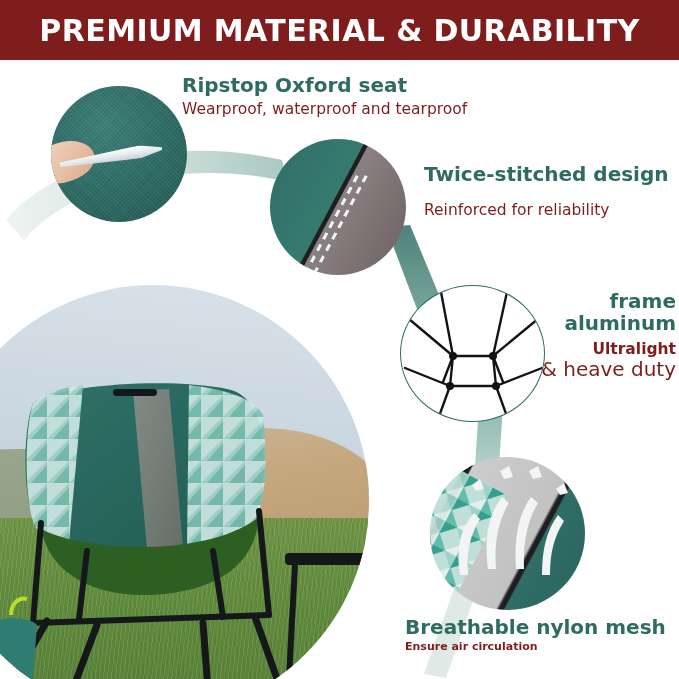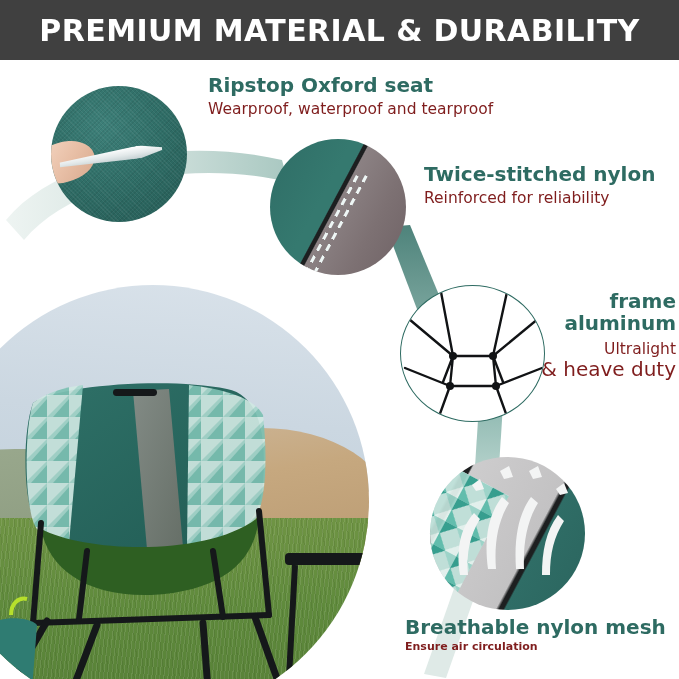--- a/index.html
+++ b/index.html
@@ -8,21 +8,21 @@
   body {
     position:relative;
     background:#ffffff;
     font-family:"Liberation Sans", sans-serif;
     overflow:hidden;
   }
 
   
   .banner{
     position:absolute; left:0; top:0; width:679px; height:60px;
-    background:#404040;
+    background:#7f1d1d;
     display:flex; align-items:center; justify-content:center;
   }
   .banner-title{
     color:#ffffff;
     font-size:30px;
     font-weight:bold;
     letter-spacing:0.4px;
     white-space:nowrap;
     font-family:"DejaVu Sans", sans-serif;
   }
@@ -175,34 +175,34 @@
 
 <svg class="ribbon" style="left:420px; top:560px;" width="80" height="120" viewBox="0 0 80 120">
   <path d="M44,0 L66,4 L26,118 L4,114 Z" fill="#dfeae7"></path>
 </svg>
 
 <div class="circ" id="circle-ripstop">
   <div class="finger"></div>
   <div class="tool"></div>
 </div>
 
-<div class="callout-text" style="left:182px; top:74px; width:330px;margin-left:26px;">
+<div class="callout-text" style="left:182px; top:74px; width:330px;">
   <div class="c-head" style="font-size:20px;">Ripstop Oxford seat</div>
   <div class="c-sub" style="font-size:15.5px; margin-top:4px;">Wearproof, waterproof and tearproof</div>
 </div>
 
 <div class="circ" id="circle-stitch">
 
   <div class="stitch-line s3"></div>
   <div class="stitch-line s4"></div>
 </div>
 
 <div class="callout-text" style="left:424px; top:163px; width:256px;">
-  <div class="c-head" style="font-size:20px;">Twice-stitched nylon</div>
-  <div class="c-sub" style="font-size:15.5px; margin-top:4px;">Reinforced for reliability</div>
+  <div class="c-head" style="font-size:20px;">Twice-stitched design</div>
+  <div class="c-sub" style="font-size:15.5px; margin-top:16px;">Reinforced for reliability</div>
 </div>
 
 <div class="circ" id="circle-frame">
   <svg class="frame-svg" width="145" height="137" viewBox="0 0 145 137">
     <g stroke="#111315" stroke-width="2.4" fill="none" stroke-linecap="round">
       <path d="M40,6 L52,70"></path>
       <path d="M106,6 L92,70"></path>
       <path d="M2,28 L52,70"></path>
       <path d="M143,28 L92,70"></path>
       <path d="M52,70 L92,70"></path>
@@ -221,21 +221,21 @@
         <circle cx="92" cy="70" r="4"></circle>
       <circle cx="49" cy="100" r="4"></circle>
         <circle cx="95" cy="100" r="4"></circle>
     </g>
   </svg>
 </div>
 
 <div class="callout-text" style="left:516px; top:290px; width:160px; text-align:right;">
   <div class="c-head" style="font-size:20px;">frame</div>
   <div class="c-head" style="font-size:20px;">aluminum</div>
-  <div class="c-sub" style="font-size:15.5px; margin-top:5px;">Ultralight</div>
+  <div class="c-sub" style="font-size:15.5px; margin-top:5px;font-weight:bold;">Ultralight</div>
   <div class="c-sub" style="font-size:20px;">&amp; heave duty</div>
 </div>
 
 <div class="circ" id="circle-mesh">
   <div class="tri-patch"></div>
   <svg class="mesh-arrows" width="155" height="153" viewBox="0 0 155 153">
     <g fill="#f3f4f4">
       <path d="M30,118 C26,92 30,72 44,56 L50,62 C40,78 36,96 38,118 Z"></path>
       <path d="M42,28 L50,22 L54,32 L46,34 Z"></path>
       <path d="M58,112 C54,82 58,58 72,40 L79,46 C68,64 64,86 66,112 Z"></path>

